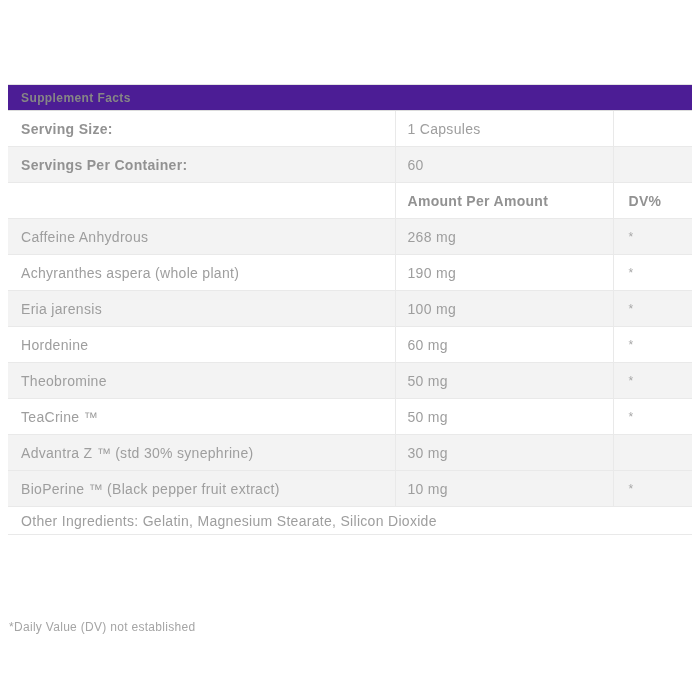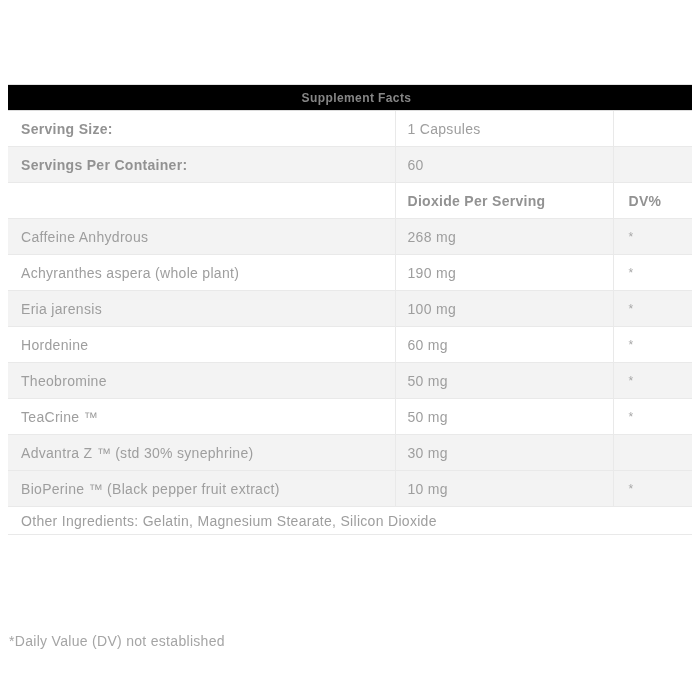--- a/index.html
+++ b/index.html
@@ -35,40 +35,39 @@
   }
   td.c1 { padding-left: 13px; }
   td.c2 { padding-left: 12px; border-left: 1px solid #e9e9e9; }
   td.c3 { padding-left: 15px; border-left: 1px solid #e9e9e9; }
 
   tr.stripe td { background: #f3f3f3; }
   tr.std td { height: 36px; }
 
   tr.title-row td {
     height: 26px;
-    background: #000000;
+    background: #4c1d95;
     font-size: 12px;
     font-weight: 700;
     color: #868686;
     border-bottom: 1px solid #dcdcdc;
     letter-spacing: 0.4px;
-    text-align: center;
   }
   td.lbl { font-weight: 600; color: #929292; }
   tr.colhead td { font-weight: 600; color: #929292; }
 
   td.dv-cell { font-size: 12px; color: #a8a8a8; }
 
   tr.other-row td { height: 28px; }
 
   .footnote {
     position: absolute;
     left: 9px;
-    top: 633px;
-    font-size: 14px;
+    top: 620px;
+    font-size: 12px;
     letter-spacing: 0.3px;
     color: #a5a5a5;
   }
 </style>
 </head>
 <body>
 
 <div class="facts-panel">
   <table class="facts">
     <colgroup>
@@ -89,21 +88,21 @@
     </tr>
 
     <tr class="std stripe">
       <td class="c1 lbl">Servings Per Container:</td>
       <td class="c2">60</td>
       <td class="c3"></td>
     </tr>
 
     <tr class="std colhead">
       <td class="c1"></td>
-      <td class="c2">Dioxide Per Serving</td>
+      <td class="c2">Amount Per Amount</td>
       <td class="c3">DV%</td>
     </tr>
 
     <tr class="std stripe">
       <td class="c1">Caffeine Anhydrous</td>
       <td class="c2">268 mg</td>
       <td class="c3 dv-cell">*</td>
     </tr>
 
     <tr class="std">

